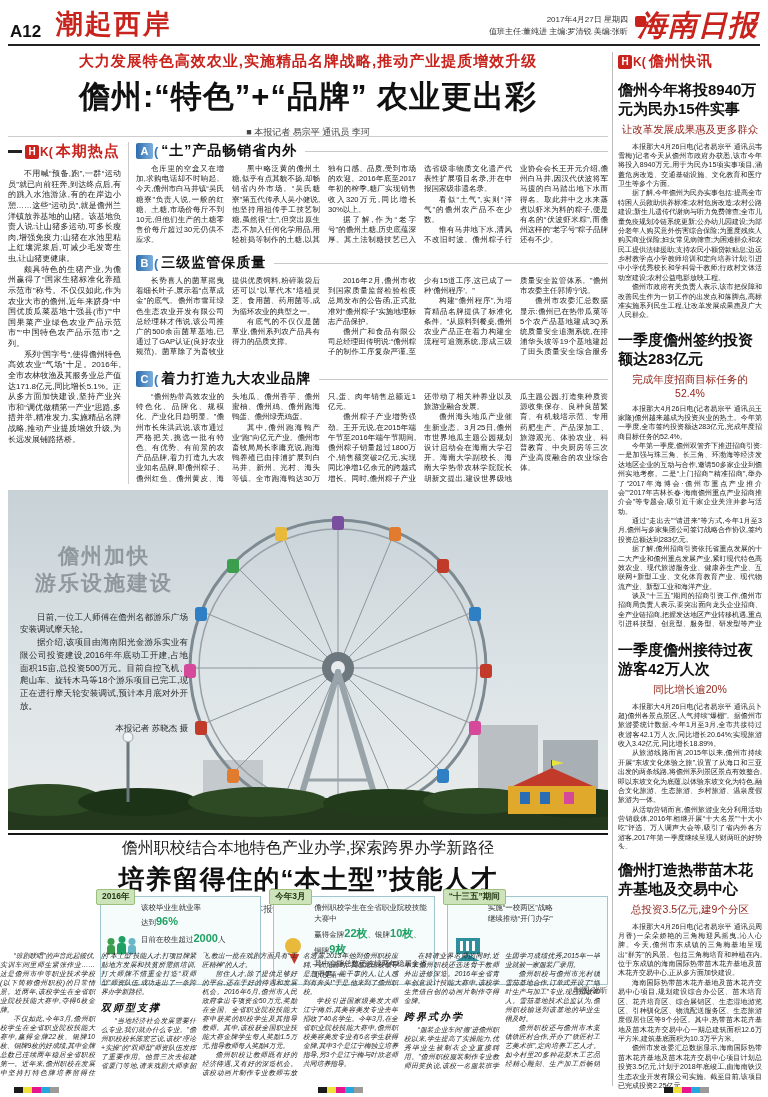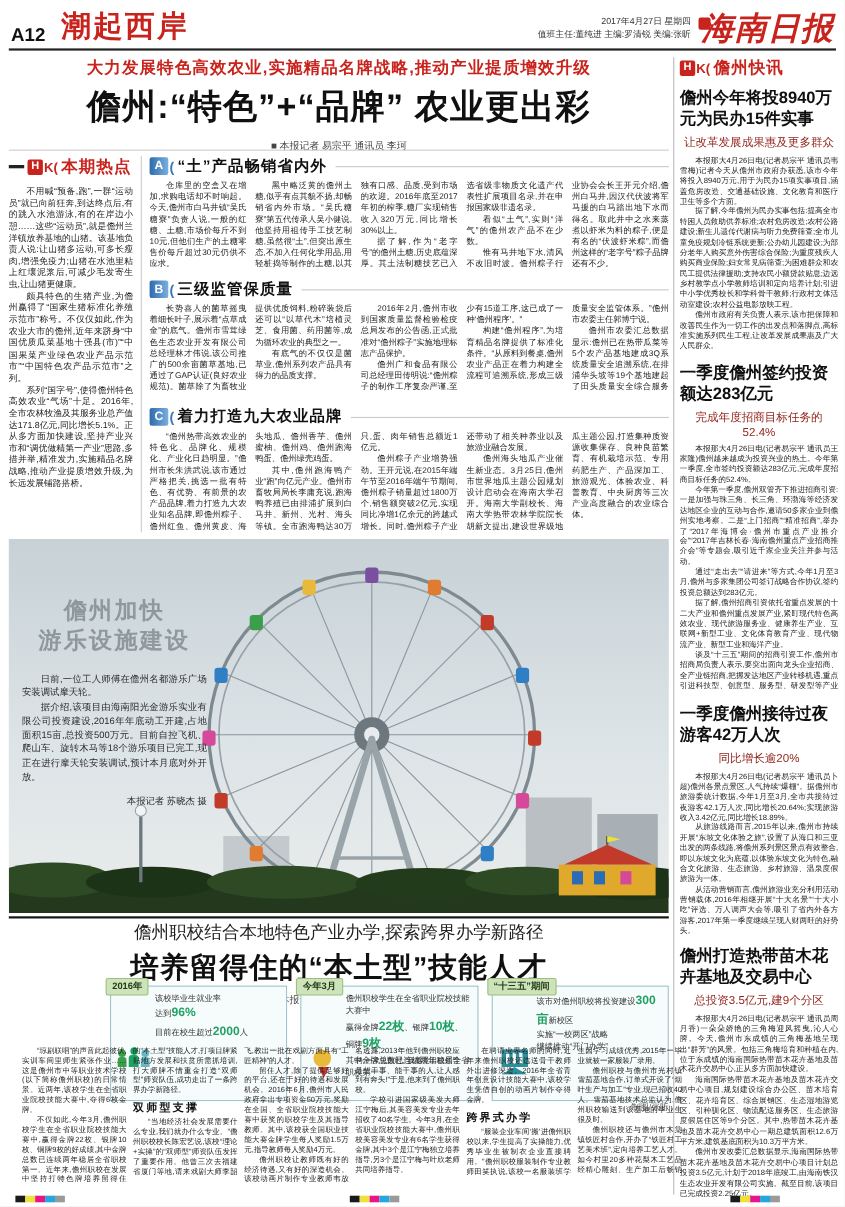--- a/index.html
+++ b/index.html
@@ -49,43 +49,43 @@
   .cap-title{font-size:21px;font-weight:bold;color:#8f989d;text-align:center;line-height:1.3;letter-spacing:2px;}
   .cap-body{font-size:8.5px;line-height:1.5;color:#2a2a2a;margin-top:14px;text-align:justify;}
   .cap-credit{font-size:8.5px;color:#2a2a2a;text-align:right;margin-top:10px;}
   .photo-rule{position:absolute;left:8px;top:833px;width:600px;height:2px;background:#161616;}
   
   .voc-head{position:absolute;left:8px;top:838px;width:600px;text-align:center;}
   .voc-kicker{font-size:16px;color:#222;}
   .voc-title{font-size:26px;font-weight:bold;color:#101010;margin-top:3px;letter-spacing:1px;}
   .voc-byline{font-size:9px;color:#444;margin-top:6px;}
   .info{position:absolute;left:100px;top:896px;width:508px;display:flex;gap:12px;}
-  .ibox{position:relative;flex:1;border:1px solid #9ec6cc;background:#f6fbfc;padding:5px 6px 20px 40px;min-height:40px;box-sizing:border-box;}
+  .ibox{position:relative;flex:1;border:1px solid #9ec6cc;background:#f6fbfc;padding:5px 6px 4px 40px;min-height:40px;box-sizing:border-box;}
   .itag{position:absolute;left:-5px;top:-8px;background:#cde3b9;border:1px solid #9bc07e;color:#233a18;
         font-size:8.5px;font-weight:bold;padding:1px 5px;border-radius:2px;white-space:nowrap;}
   .iline{font-size:7.5px;line-height:1.5;color:#333;}
   .inum{color:#1fa164;font-weight:bold;font-size:11px;}
   .icredit{position:absolute;right:0;bottom:-11px;font-size:8px;color:#555;}
   .icon-slot{position:absolute;left:6px;bottom:4px;width:28px;height:26px;}
   
   .ppl{position:relative;width:28px;height:26px;}
   .ppl i{position:absolute;bottom:0;border-radius:3px 3px 0 0;}
   .ppl i::before{content:"";position:absolute;top:-7px;left:50%;transform:translateX(-50%);width:7px;height:7px;border-radius:50%;background:inherit;}
   .p1{left:0;width:8px;height:9px;background:#3a9e4d;}
   .p2{left:10px;width:9px;height:11px;background:#1fa164;}
   .p3{left:21px;width:8px;height:9px;background:#67b7c7;}
   .medal{position:relative;width:28px;height:26px;}
   .medal .rib{position:absolute;top:0;left:9px;width:10px;height:10px;background:#c0392b;clip-path:polygon(0 0,100% 0,50% 100%);}
   .medal .disc{position:absolute;bottom:0;left:5px;width:16px;height:16px;border-radius:50%;background:#e8b93a;border:2px solid #c79а2a;border-color:#c79a2a;}
   .bank{position:relative;width:28px;height:26px;}
   .bank .roof{position:absolute;top:0;left:2px;width:24px;height:7px;background:#2d8f9b;clip-path:polygon(50% 0,100% 100%,0 100%);}
   .bank .base{position:absolute;bottom:0;left:2px;width:24px;height:16px;background:#2d8f9b;}
   .bank .base::before{content:"";position:absolute;left:4px;top:3px;width:3px;height:10px;background:#f6fbfc;box-shadow:6px 0 0 #f6fbfc,12px 0 0 #f6fbfc;}
-  .voc-body{position:absolute;left:20px;top:952px;width:600px;height:133px;column-count:6;column-gap:6px;column-fill:auto;
-            font-size:6.8px;line-height:1.32;text-align:justify;color:#222;overflow:hidden;}
+  .voc-body{position:absolute;left:0;top:952px;width:600px;height:133px;column-count:6;column-gap:6px;column-fill:auto;
+            font-size:6.8px;line-height:1.32;text-align:justify;color:#222;overflow:hidden;font-style:italic;}
   .voc-body p{margin:0;text-indent:2em;}
   .voc-sub{font-size:10px;font-weight:bold;color:#111;margin:4px 0 3px;letter-spacing:2px;}
   
   .sb-divider{position:absolute;left:612px;top:52px;width:1px;height:1034px;background:#bbb;}
   .sidebar{position:absolute;left:618px;top:52px;width:144px;}
   .sb-hdr{display:flex;align-items:center;margin-bottom:10px;}
   .sb-hdr .sb-title{font-size:15px;font-weight:bold;color:#c8231c;margin-left:3px;letter-spacing:1px;}
   .sb-art{overflow:hidden;margin-bottom:12px;}
   .sb-art .t{font-size:15px;line-height:1.25;font-weight:bold;color:#0f0f0f;}
   .sb-art .s{font-size:10.5px;font-weight:normal;color:#93261d;margin:4px 0 5px;text-align:center;}
@@ -305,23 +305,20 @@
       <div class="iline">
         <span>赢得金牌</span><span class="inum">22枚</span><span>、银牌</span><span class="inum">10枚</span><span>、铜牌</span><span class="inum">9枚</span>
       </div>
       <div class="iline">其中金牌总数已连续两年稳居全省职校第一</div>
     </div>
     <div class="ibox">
       <span class="itag">“十三五”期间</span>
       <span class="icon-slot">
         <span class="bank"><span class="roof"></span><span class="base"></span></span>
       </span>
-      <div class="iline">
-        <span>该市对儋州职校将投资建设</span><span class="inum">300亩</span><span>新校区</span>
-      </div>
       <div class="iline">实施“一校两区”战略</div>
       <div class="iline">继续推动“开门办学”</div>
     </div>
     <span class="icredit">制图/张昕</span>
   </div>
 
   <div class="voc-body">
     <div>
         <p>“琼剧联唱”的声音此起彼伏,实训车间里师生紧张作业……这是儋州市中等职业技术学校(以下简称儋州职校)的日常情景。近两年,该校学生在全省职业院校技能大赛中,夺得6枚金牌。</p>
         <p>不仅如此,今年3月,儋州职校学生在全省职业院校技能大赛中,赢得金牌22枚、银牌10枚、铜牌9枚的好成绩,其中金牌总数已连续两年稳居全省职校第一。近年来,儋州职校在发展中坚持打特色牌培养留得住的“本土型”技能人才,打项目牌紧贴地方发展和扶贫所需抓培训,打大师牌不惜重金打造“双师型”师资队伍,成功走出了一条跨界办学新路径。</p>

